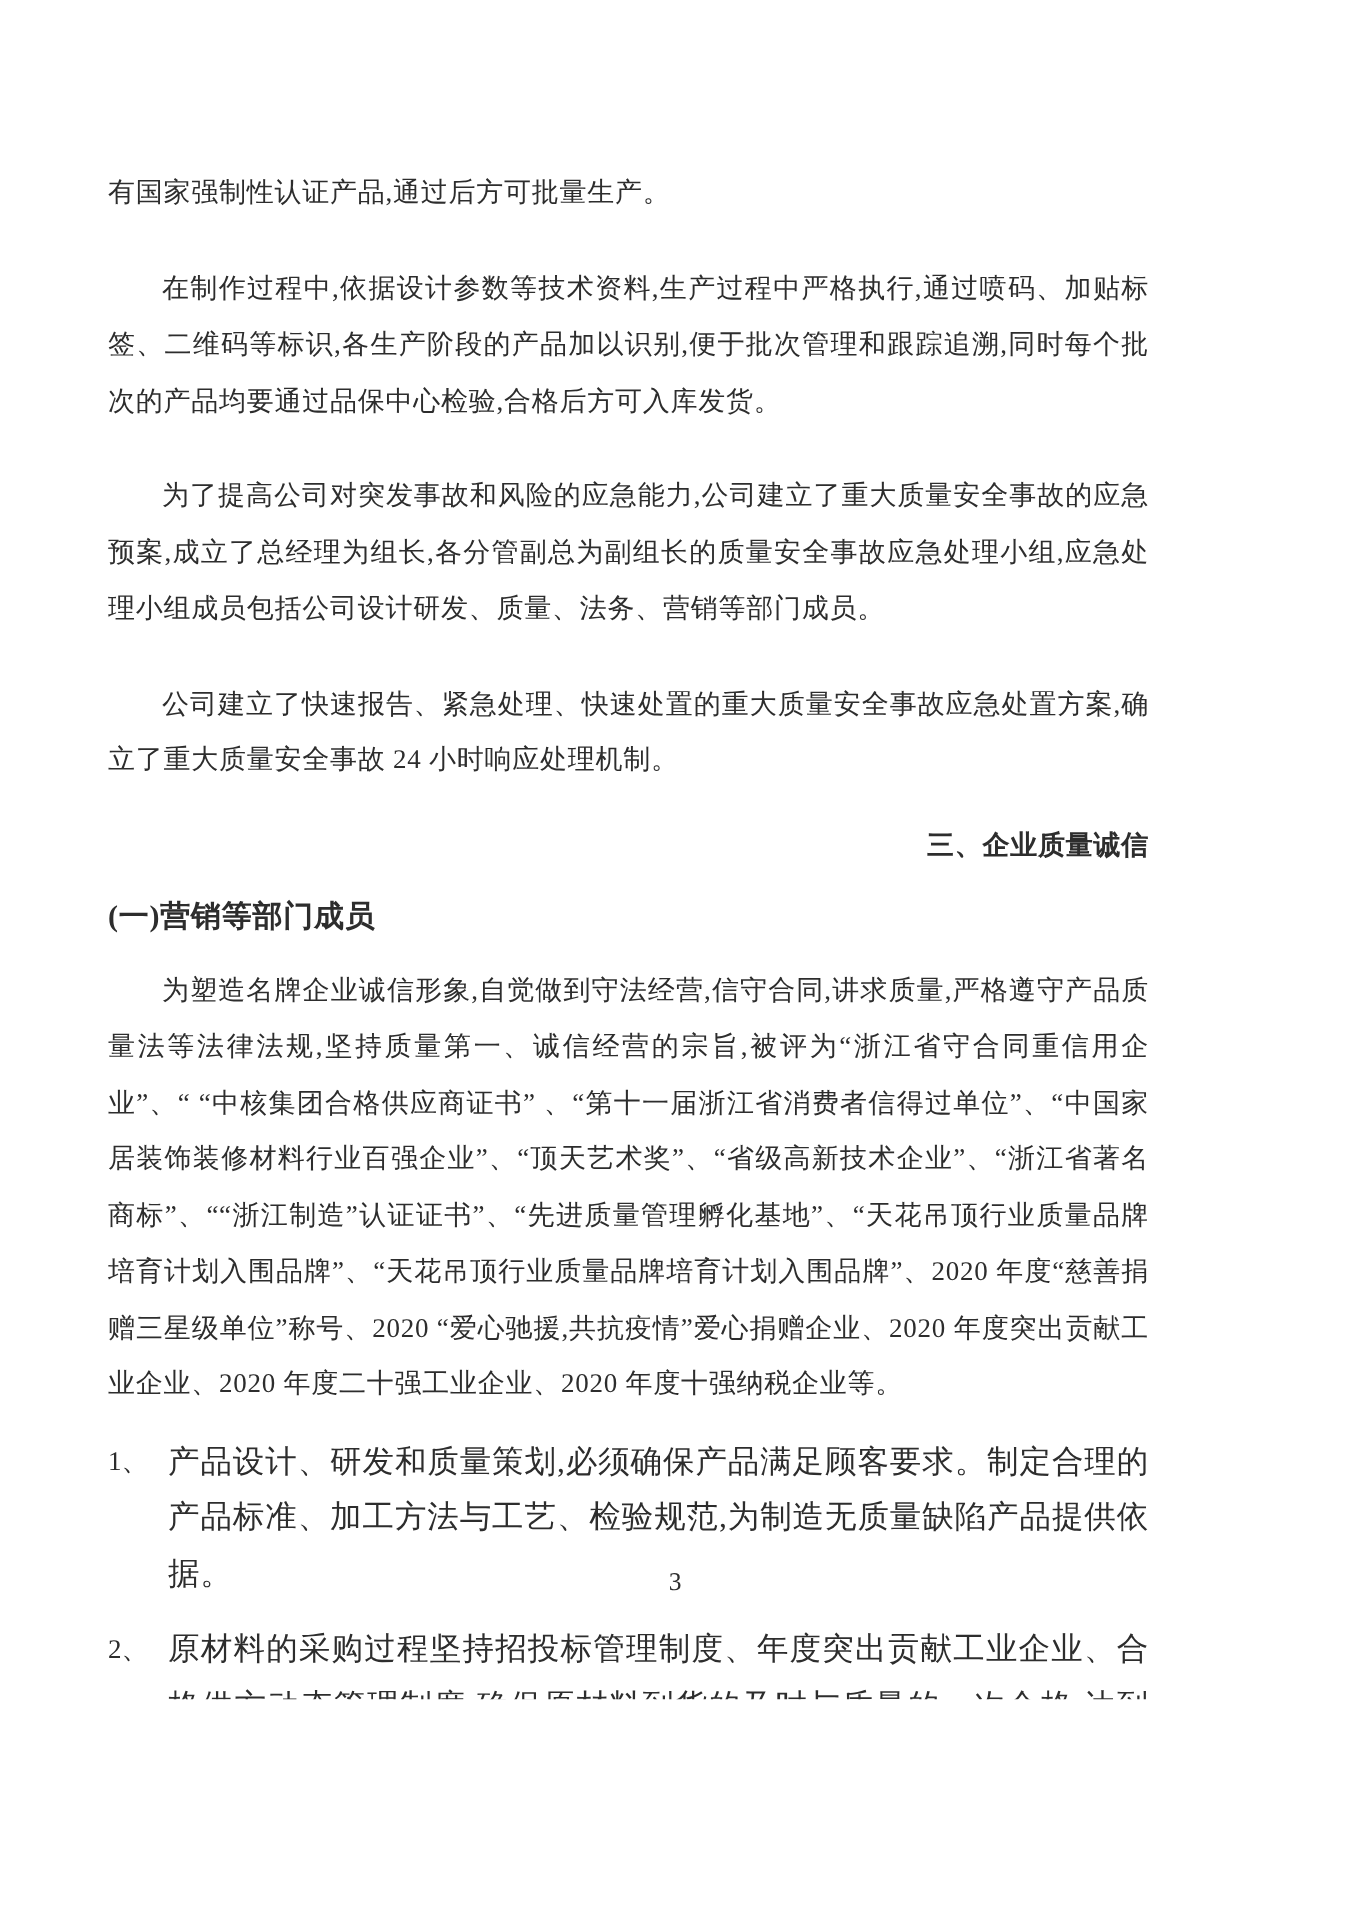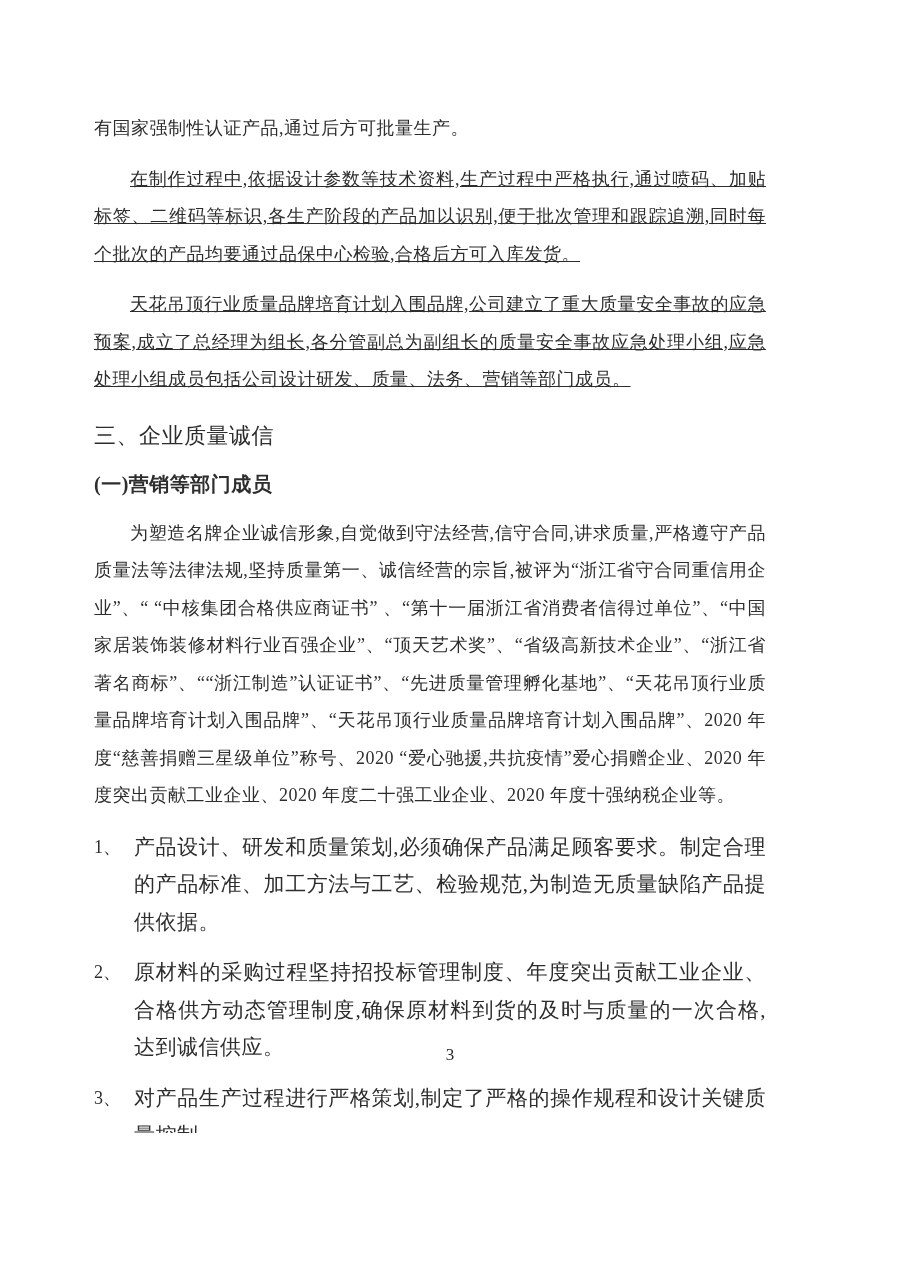--- a/index.html
+++ b/index.html
@@ -7,45 +7,45 @@
     padding: 0;
     background: #ffffff;
   }
   .page {
     position: relative;
     width: 900px;
     height: 1133px;
     margin: 0 auto;
     background: #ffffff;
     box-sizing: border-box;
-    padding: 110px 134px 0 94px;
+    padding: 110px 134px 0 72px;
     font-family: "Liberation Serif", "DejaVu Serif", serif;
     color: #2d2d2d;
     overflow: hidden;
   }
   .body-text {
     font-size: 18px;
     line-height: 37.5px;
     text-align: justify;
     margin: 0;
     letter-spacing: 0.5px;
   }
   .indent {
     text-indent: 2em;
   }
   .para-gap {
-    margin-top: 13px;
-    text-decoration: underline;
+    margin-top: 26px;
   }
   .section-heading {
-    font-size: 22px;
-    font-weight: normal;
+    font-size: 18px;
+    font-weight: bold;
     margin: 22px 0 0 0;
     line-height: 30px;
     letter-spacing: 0.5px;
+    text-align: right;
   }
   .subsection-heading {
     font-size: 20px;
     font-weight: bold;
     margin: 18px 0 0 0;
     line-height: 30px;
     letter-spacing: 0.5px;
   }
   .big-para {
     margin-top: 16px;
@@ -85,22 +85,23 @@
 </head>
 <body>
 
 <div class="page">
 
   <p class="body-text">有国家强制性认证产品,通过后方可批量生产。</p>
 
   <p class="body-text indent para-gap">在制作过程中,依据设计参数等技术资料,生产过程中严格执行,通过喷码、加贴标签、二维码等标识,各生产阶段的产品加以识别,便于批次管理和跟踪追溯,同时每个批次的产品均要通过品保中心检验,合格后方可入库发货。</p>
 
 
-  <p class="body-text indent para-gap">天花吊顶行业质量品牌培育计划入围品牌,公司建立了重大质量安全事故的应急预案,成立了总经理为组长,各分管副总为副组长的质量安全事故应急处理小组,应急处理小组成员包括公司设计研发、质量、法务、营销等部门成员。</p>
+  <p class="body-text indent para-gap">为了提高公司对突发事故和风险的应急能力,公司建立了重大质量安全事故的应急预案,成立了总经理为组长,各分管副总为副组长的质量安全事故应急处理小组,应急处理小组成员包括公司设计研发、质量、法务、营销等部门成员。</p>
 
+  <p class="body-text indent para-gap">公司建立了快速报告、紧急处理、快速处置的重大质量安全事故应急处置方案,确立了重大质量安全事故 24 小时响应处理机制。</p>
 
   <h2 class="section-heading">三、企业质量诚信</h2>
 
   <h3 class="subsection-heading">(一)营销等部门成员</h3>
 
   <p class="body-text indent big-para">为塑造名牌企业诚信形象,自觉做到守法经营,信守合同,讲求质量,严格遵守产品质量法等法律法规,坚持质量第一、诚信经营的宗旨,被评为“浙江省守合同重信用企业”、“ “中核集团合格供应商证书” 、“第十一届浙江省消费者信得过单位”、“中国家居装饰装修材料行业百强企业”、“顶天艺术奖”、“省级高新技术企业”、“浙江省著名商标”、““浙江制造”认证证书”、“先进质量管理孵化基地”、“天花吊顶行业质量品牌培育计划入围品牌”、“天花吊顶行业质量品牌培育计划入围品牌”、2020 年度“慈善捐赠三星级单位”称号、2020 “爱心驰援,共抗疫情”爱心捐赠企业、2020 年度突出贡献工业企业、2020 年度二十强工业企业、2020 年度十强纳税企业等。</p>
 
   <div class="num-list">
 
     <div class="num-item">

